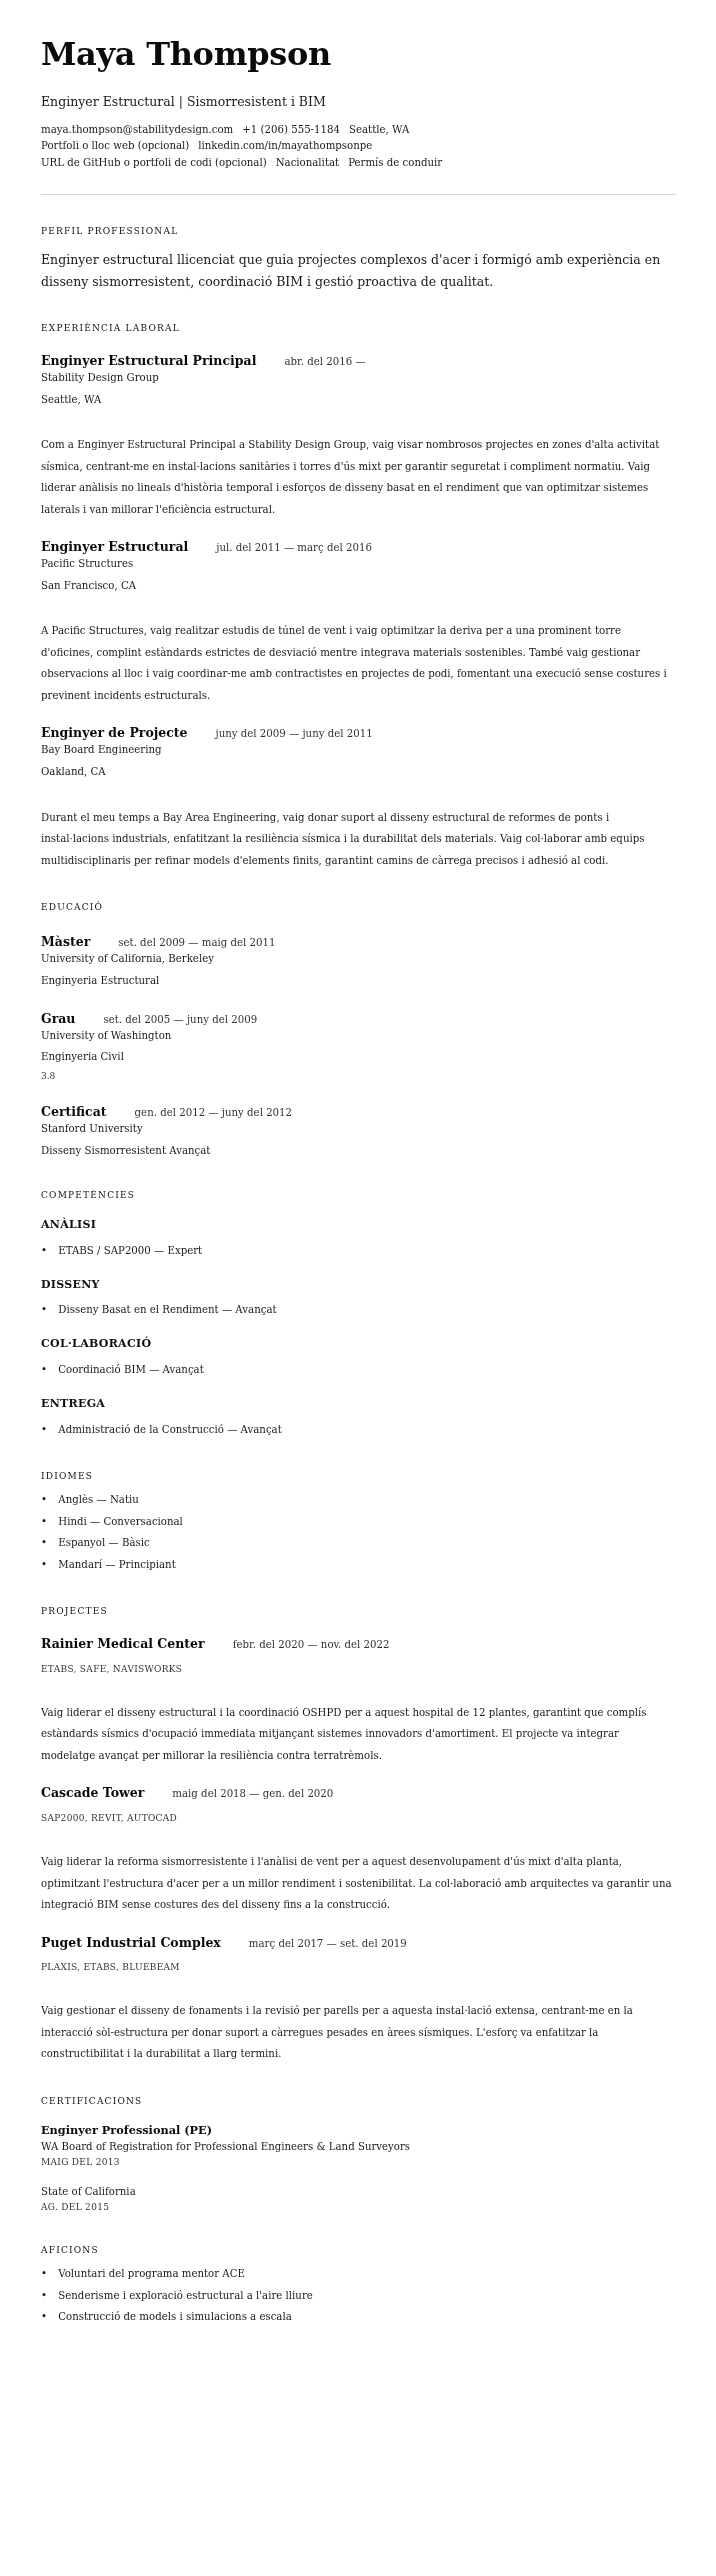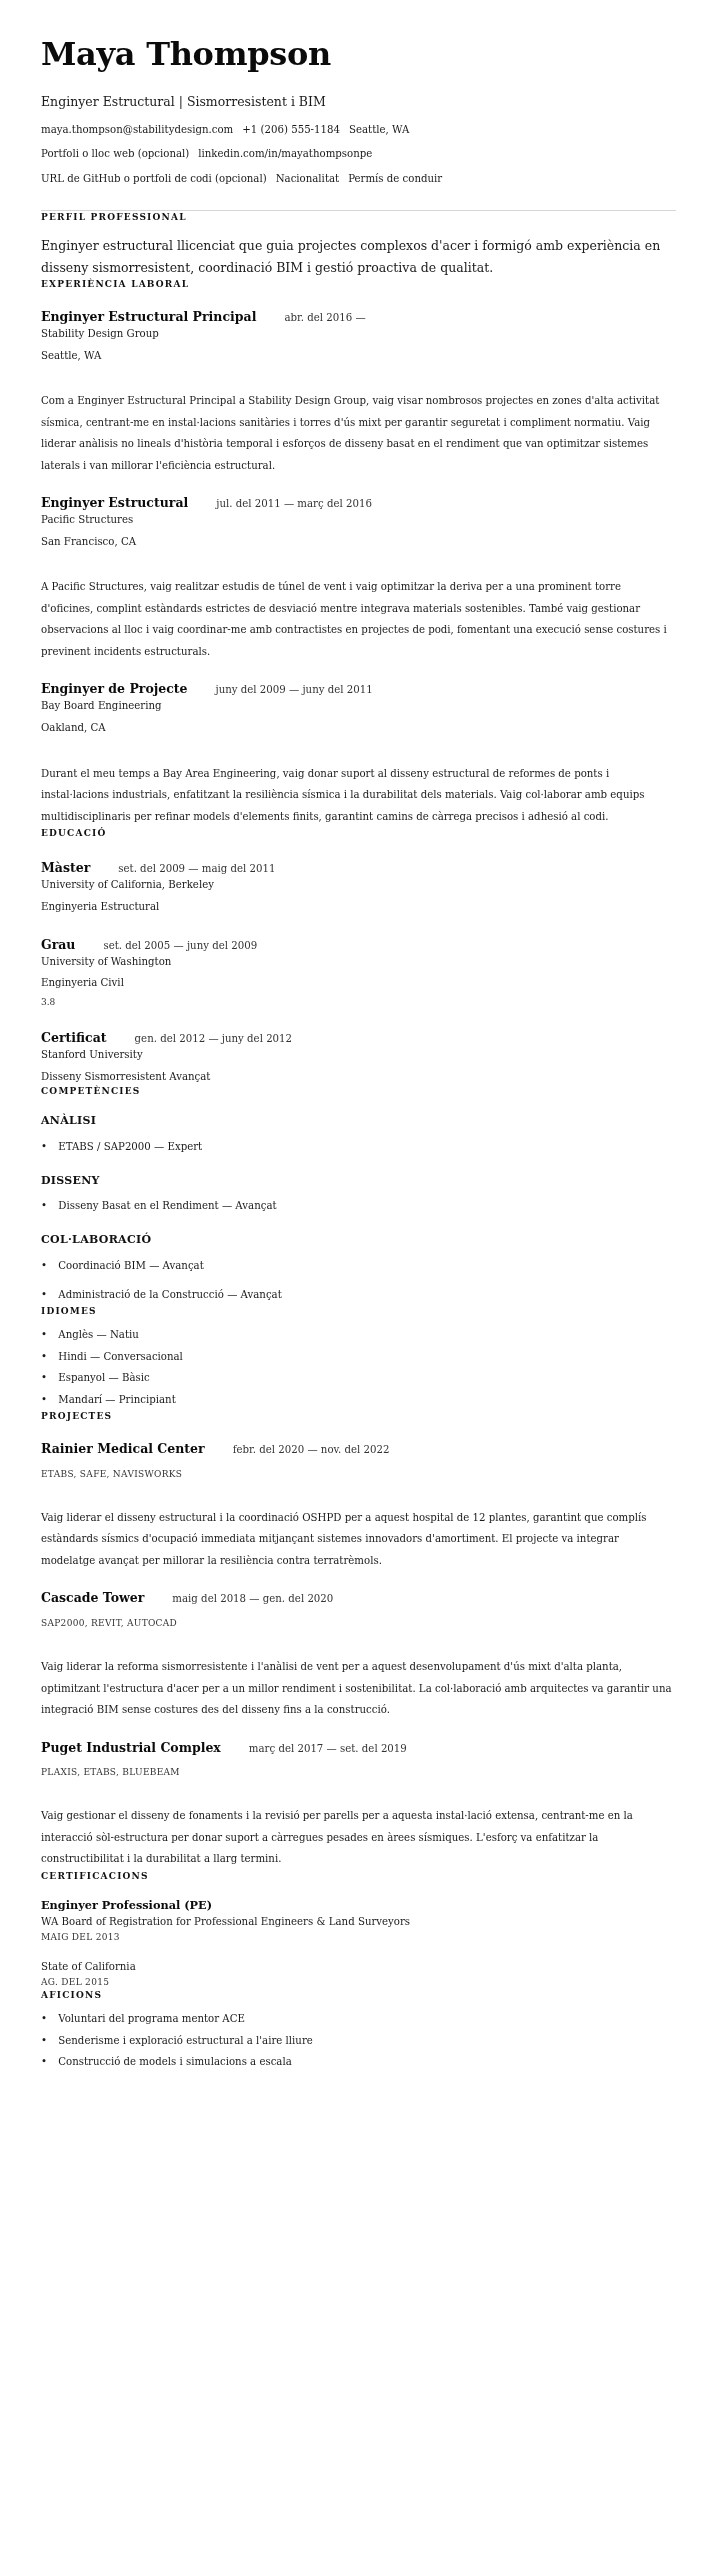--- a/index.html
+++ b/index.html
@@ -7,24 +7,24 @@
   body {
     width: 717px;
     font-family: "DejaVu Serif", serif;
     color: #111111;
   }
   .page { padding: 35px 41px 36px 41px; width: 717px; }
 
   .name { font-size: 32px; font-weight: bold; line-height: 38px; color: #0b0b0b; letter-spacing: -0.3px; }
   .headline { font-size: 12.5px; line-height: 18px; margin-top: 20px; color: #1a1a1a; }
   .contact-row { display: flex; gap: 9px; font-size: 10.2px; line-height: 14.3px; margin-top: 12px; color: #1a1a1a; }
-  .contact-row + .contact-row { margin-top: 10px; }
+  .contact-row + .contact-row { margin-top: 2px; }
   .divider { height: 1.2px; background: #d6d6d6; margin-top: 24px; border: 0; }
 
-  .section-title { font-size: 9px; font-weight: bold; letter-spacing: 1.2px; text-transform: uppercase; color: #111; line-height: 12px; }
+  .section-title { font-size: 9px; font-weight: normal; letter-spacing: 1.2px; text-transform: uppercase; color: #111; margin-top: 30px; line-height: 12px; }
   .summary { font-size: 12.5px; line-height: 21.5px; margin-top: 12px; color: #1a1a1a; }
 
   .entry { margin-top: 18px; }
   .entry-head { display: flex; justify-content: flex-start; align-items: baseline; gap: 28px; }
   .entry-title { font-size: 12.5px; font-weight: bold; line-height: 18px; color: #0b0b0b; }
   .entry-date { font-size: 10.2px; color: #333333; line-height: 15.5px; }
   .entry-sub { font-size: 10.2px; line-height: 16.7px; color: #1a1a1a; }
   .entry-loc { font-size: 10.2px; line-height: 16.7px; margin-top: 4.8px; color: #1a1a1a; }
   .entry-desc { font-size: 10.2px; line-height: 21.5px; margin-top: 26px; color: #1a1a1a; }
   .entry-gpa { font-size: 9px; line-height: 14.3px; margin-top: 2.4px; color: #333333; }
@@ -160,20 +160,21 @@
     <div>
       <h3 class="skill-group-title">Col·laboració</h3>
       <ul class="bullets">
         <li>
             <span class="dot">•</span>
             <span>Coordinació BIM — Avançat</span>
           </li>
       </ul>
     </div>
     <div>
+      <h3 class="skill-group-title">Entrega</h3>
       <ul class="bullets">
         <li>
             <span class="dot">•</span>
             <span>Administració de la Construcció — Avançat</span>
           </li>
       </ul>
     </div>
   </section>
 
   <section>

